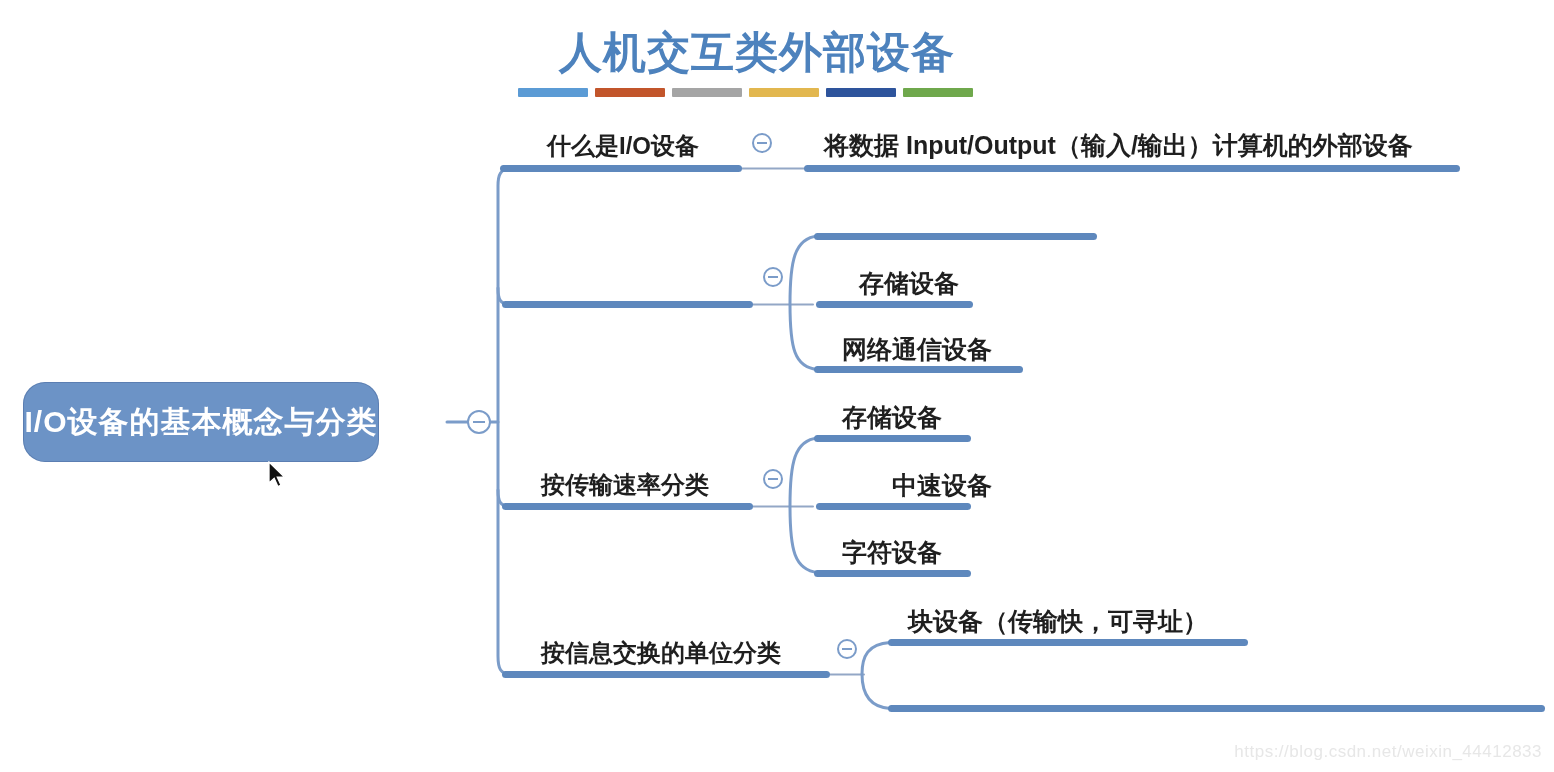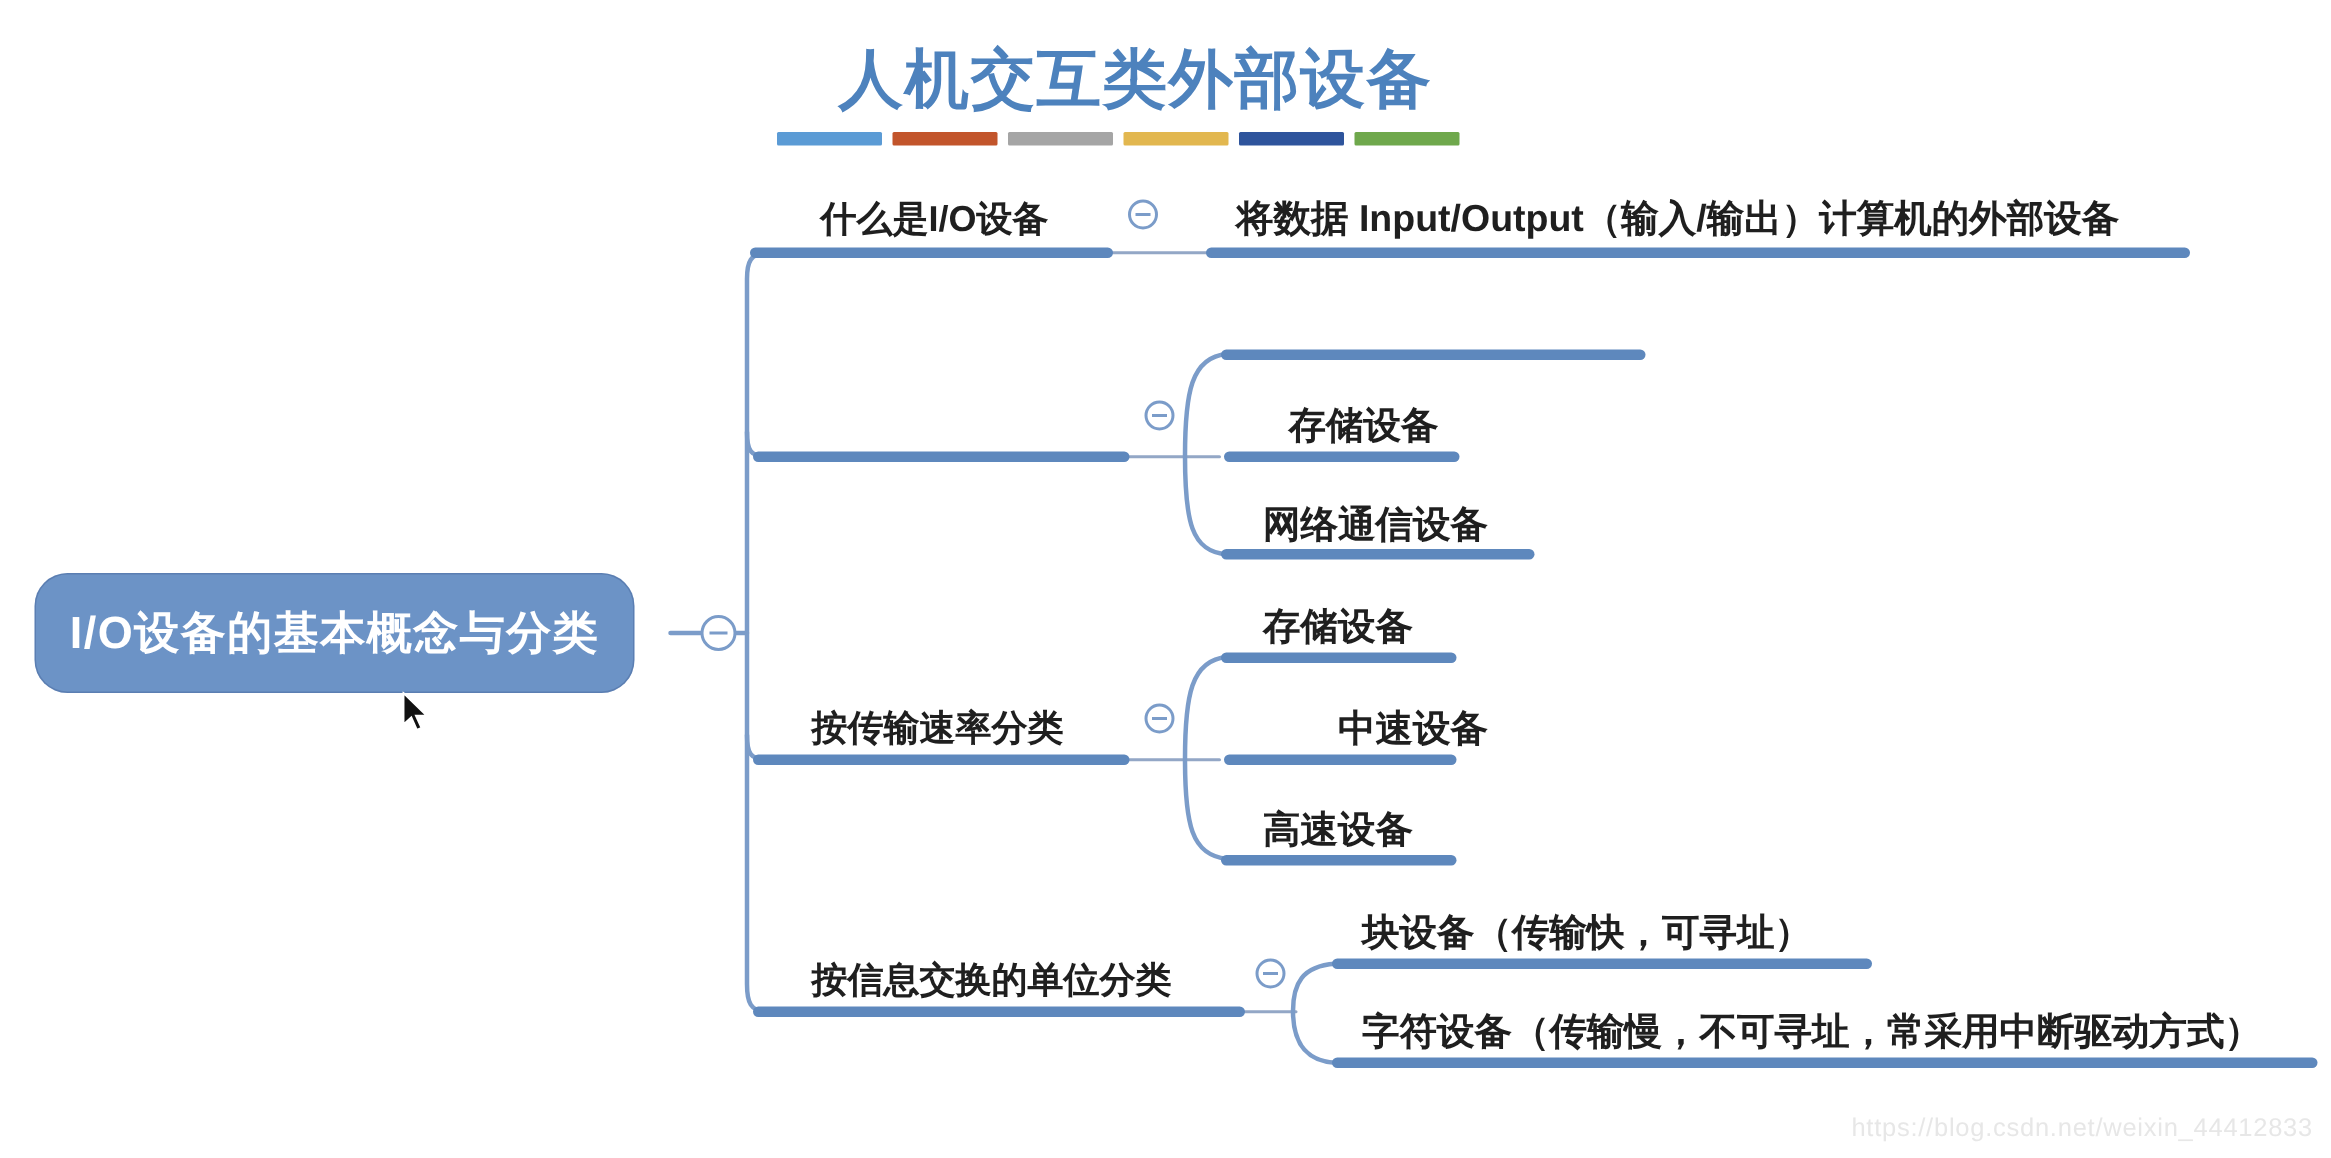--- a/index.html
+++ b/index.html
@@ -24,21 +24,21 @@
   .title-bars{position:absolute;left:518px;top:88px;width:460px;height:10px;display:flex;gap:7px;}
   .title-bars .bar{width:70px;height:9px;border-radius:1px;flex:0 0 auto;}
 
   svg.connectors{position:absolute;left:0;top:0;}
   svg.connectors path.conn{stroke:var(--connector);stroke-width:3;fill:none;stroke-linecap:round;}
   svg.connectors path.thin{stroke:var(--thin-connector);stroke-width:2;fill:none;stroke-linecap:round;}
 
   .u{position:absolute;height:7px;border-radius:3.5px;background:var(--line);}
 
   .root-topic{
-    position:absolute;left:23px;top:382px;width:400px;height:80px;
+    position:absolute;left:23px;top:382px;width:356px;height:80px;
     background:var(--node-fill);border-radius:22px;
     display:flex;align-items:center;justify-content:center;
     color:var(--node-text);font-size:30px;font-weight:bold;letter-spacing:1px;
     white-space:nowrap;box-shadow:inset 0 0 0 1px rgba(60,90,140,.35);
   }
 
   .lbl{position:absolute;font-weight:bold;color:var(--label-text);white-space:nowrap;}
   .lbl-branch{font-size:24px;}
   .lbl-child{font-size:25px;}
 
@@ -112,25 +112,24 @@
 
   <div class="lbl lbl-branch" style="left:547px;top:130px;">什么是I/O设备</div>
   <div class="lbl lbl-child" style="left:824px;top:129px;">将数据 Input/Output（输入/输出）计算机的外部设备</div>
 
   <div class="lbl lbl-child" style="left:842px;top:267px;margin-left:17px;">存储设备</div>
   <div class="lbl lbl-child" style="left:842px;top:333px;">网络通信设备</div>
 
   <div class="lbl lbl-branch" style="left:541px;top:469px;">按传输速率分类</div>
   <div class="lbl lbl-child" style="left:842px;top:401px;">存储设备</div>
   <div class="lbl lbl-child" style="left:892px;top:469px;">中速设备</div>
-  <div class="lbl lbl-child" style="left:842px;top:536px;">高速设备</div>
+  <div class="lbl lbl-child" style="left:842px;top:536px;">字符设备</div>
 
   <div class="lbl lbl-branch" style="left:541px;top:637px;">按信息交换的单位分类</div>
   <div class="lbl lbl-child" style="left:908px;top:605px;">块设备（传输快，可寻址）</div>
-  <div class="lbl lbl-child" style="left:908px;top:671px;">字符设备（传输慢，不可寻址，常采用中断驱动方式）</div>
 
   <svg class="cursor" width="20" height="28" viewBox="0 0 20 28">
     <path d="M1 1 L1 22 L6.2 17.3 L9.9 25.6 L13 24.2 L9.3 16.1 L16.4 16.1 Z" fill="#111111" stroke="#ffffff" stroke-width="1.3"></path>
   </svg>
 
   <div class="watermark">https://blog.csdn.net/weixin_44412833</div>
 
 </div>
 
 </body></html>

